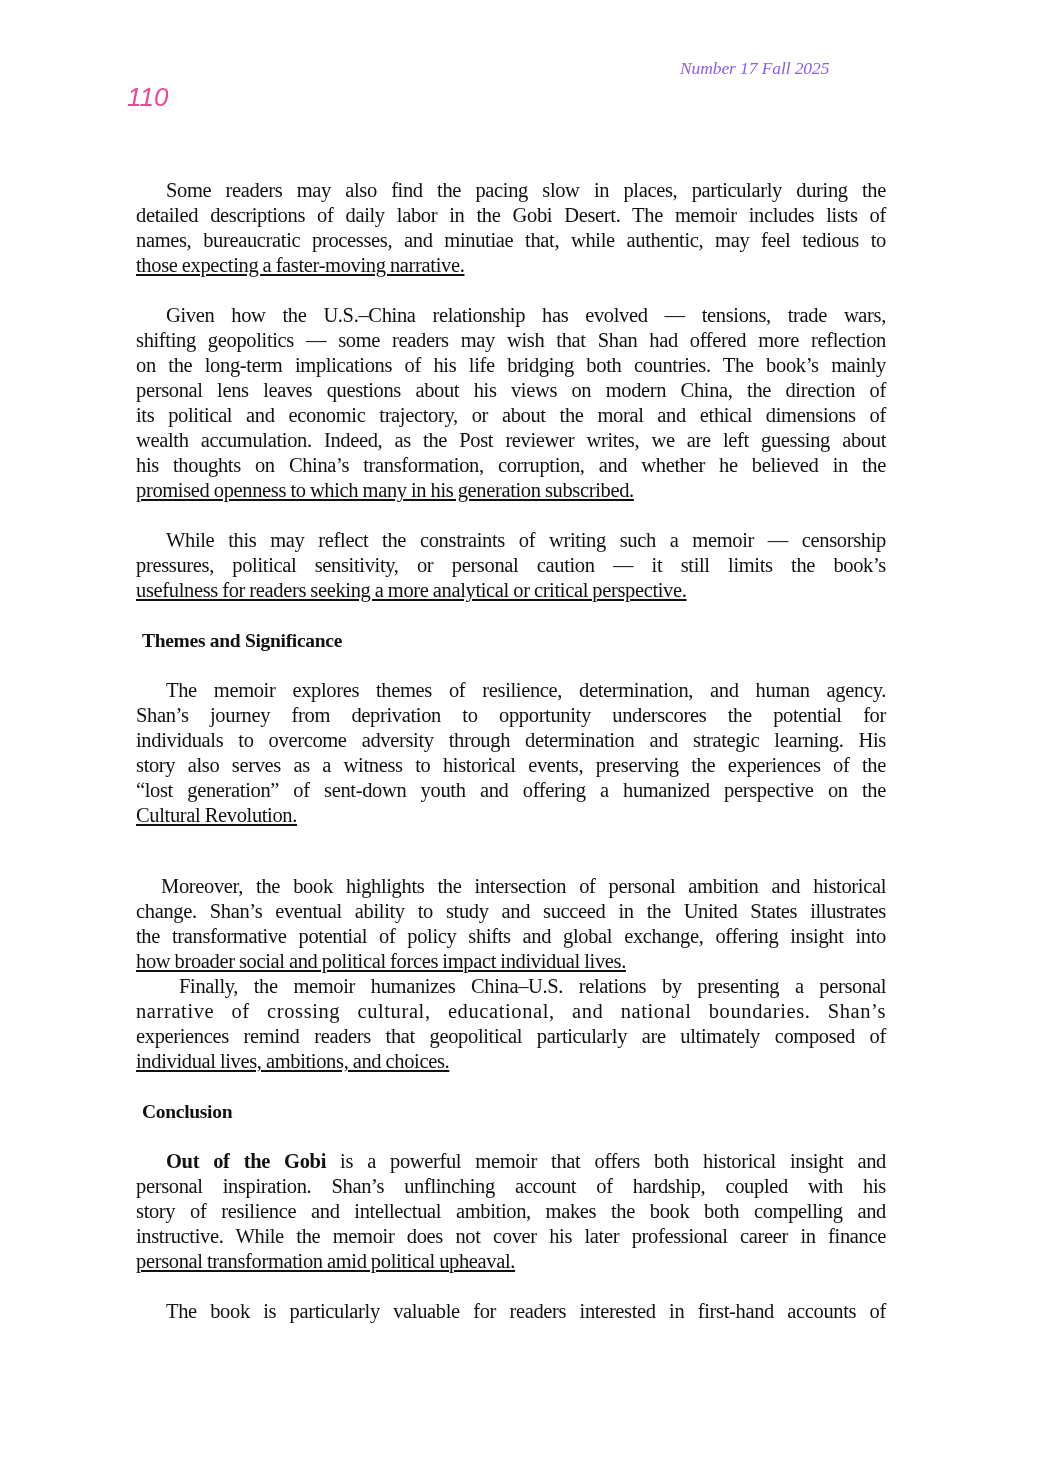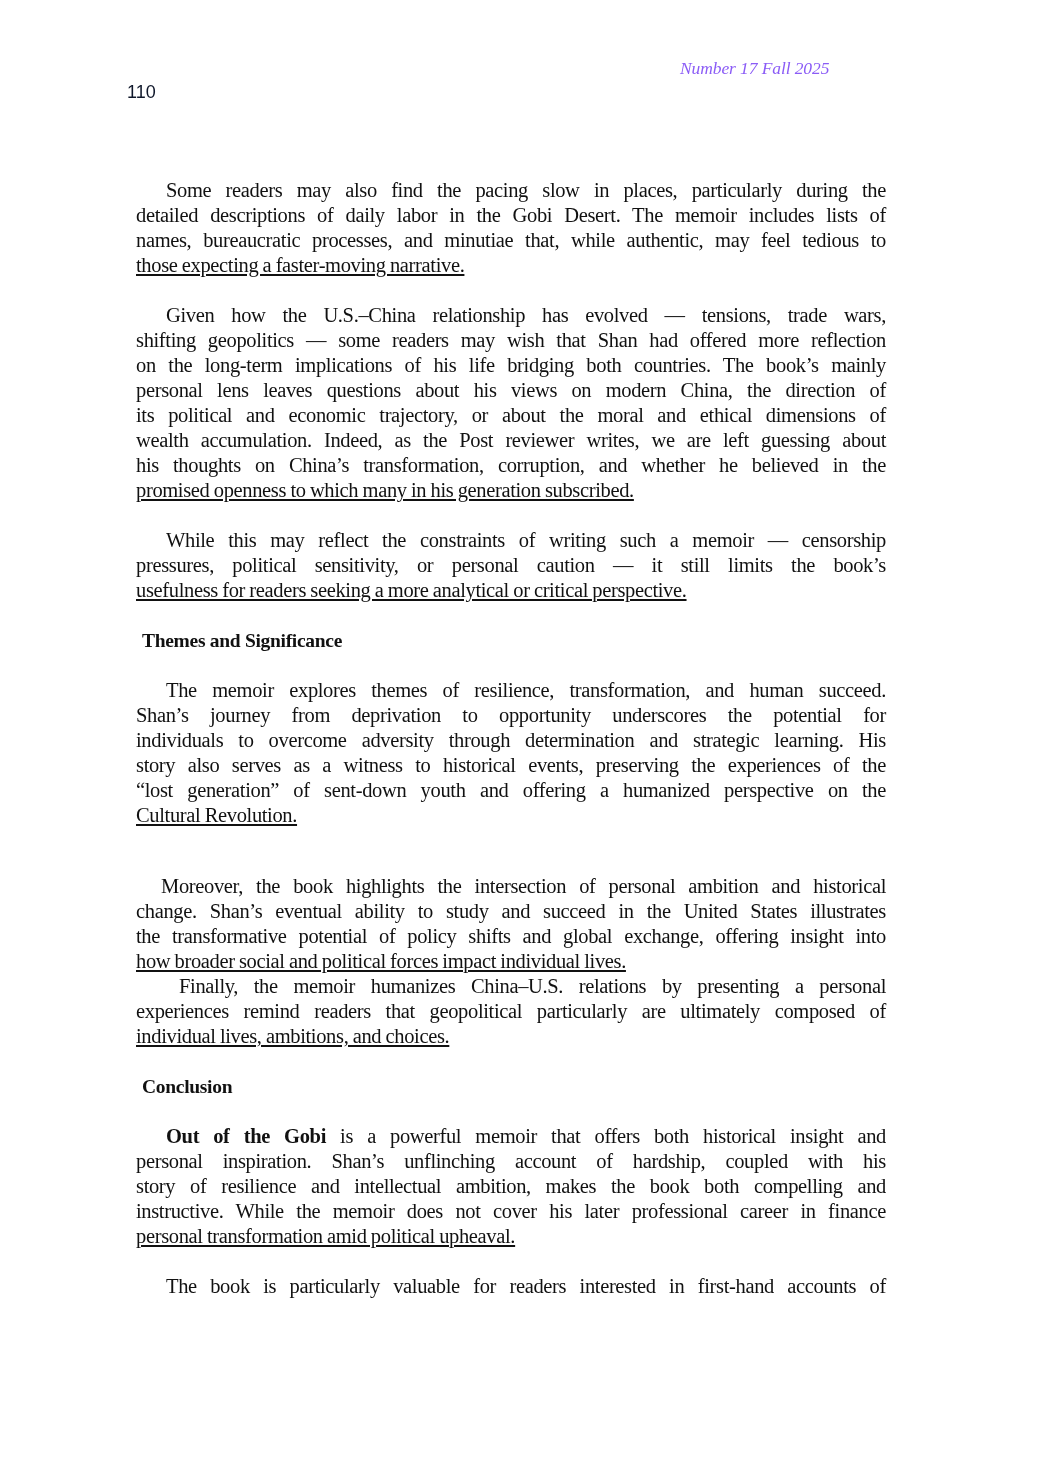--- a/index.html
+++ b/index.html
@@ -22,22 +22,23 @@
       font-style: italic;
       font-size: 17.5px;
       letter-spacing: -0.1px;
       color: #8b5cf6;
     }
     .page-number {
       position: absolute;
       top: 82px;
       left: 127px;
       font-family: "Liberation Sans", "DejaVu Sans", sans-serif;
-      font-size: 18px;
-      color: #0f172a;
+      font-size: 26px;
+      color: #ec4899;
+      font-style: italic;
     }
     .body-text {
       position: absolute;
       left: 136px;
       width: 750px;
       top: 178px;
       font-family: "Liberation Serif", "DejaVu Serif", serif;
       font-size: 20.5px;
       line-height: 25px;
     }
@@ -102,38 +103,39 @@
     <span class="line indent">While this may reflect the constraints of writing such a memoir — censorship</span>
     <span class="line">pressures, political sensitivity, or personal caution — it still limits the book’s</span>
     <span class="line last">usefulness for readers seeking a more analytical or critical perspective.</span>
   </div>
   <span class="gap"></span>
 
   <span class="heading">Themes and Significance</span>
   <span class="gap"></span>
 
   <div>
-    <span class="line indent">The memoir explores themes of resilience, transformation, and human succeed.</span>
+    <span class="line indent">The memoir explores themes of resilience, determination, and human agency.</span>
     <span class="line">Shan’s journey from deprivation to opportunity underscores the potential for</span>
     <span class="line">individuals to overcome adversity through determination and strategic learning. His</span>
     <span class="line">story also serves as a witness to historical events, preserving the experiences of the</span>
     <span class="line">“lost generation” of sent-down youth and offering a humanized perspective on the</span>
     <span class="line last">Cultural Revolution.</span>
   </div>
   <span class="gap"></span>
 
   <div>
     <span class="line indent-s">Moreover, the book highlights the intersection of personal ambition and historical</span>
     <span class="line">change. Shan’s eventual ability to study and succeed in the United States illustrates</span>
     <span class="line">the transformative potential of policy shifts and global exchange, offering insight into</span>
     <span class="line last">how broader social and political forces impact individual lives.</span>
   </div>
 
   <div>
     <span class="line indent-l">Finally, the memoir humanizes China–U.S. relations by presenting a personal</span>
+    <span class="line wide">narrative of crossing cultural, educational, and national boundaries. Shan’s</span>
     <span class="line">experiences remind readers that geopolitical particularly are ultimately composed of</span>
     <span class="line last">individual lives, ambitions, and choices.</span>
   </div>
   <span class="gap"></span>
 
   <span class="heading">Conclusion</span>
   <span class="gap"></span>
 
   <div>
     <span class="line indent"><b class="title-bold">Out of the Gobi</b><span> is a powerful memoir that offers both historical insight and</span></span>

